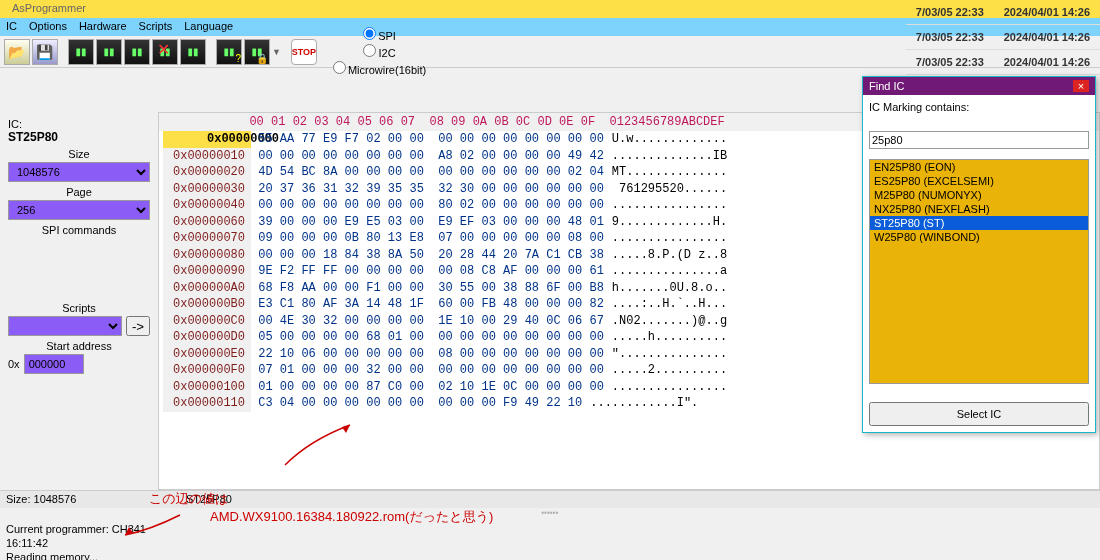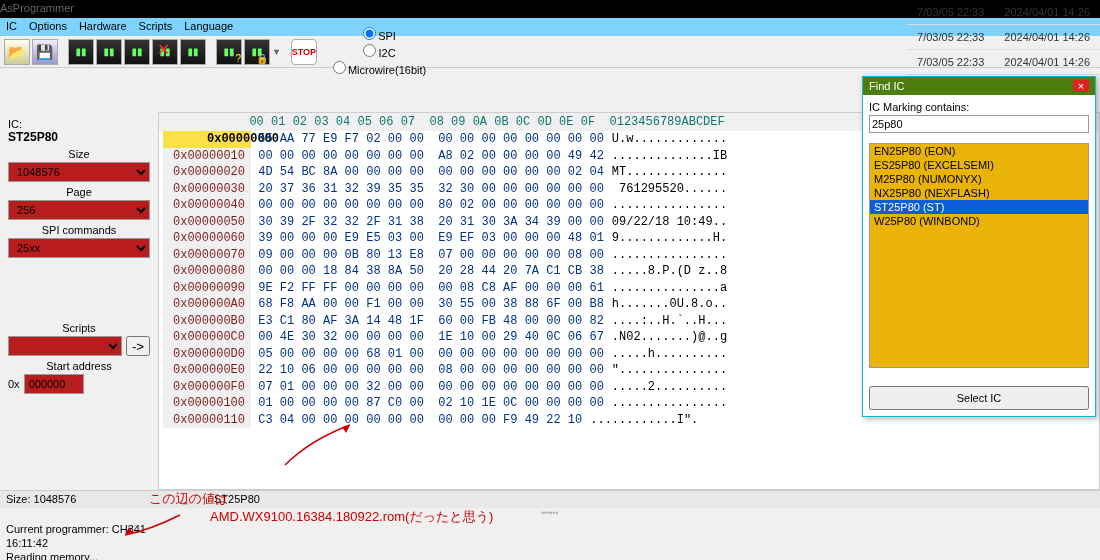--- a/index.html
+++ b/index.html
@@ -1,58 +1,58 @@
 <!DOCTYPE html>
 <html><head>
 <meta charset="utf-8">
 <style>
 * { box-sizing: border-box; margin: 0; padding: 0; }
 body { font-family: Tahoma, sans-serif; font-size: 11px; width: 1100px; height: 560px; background: #f0f0f0; position: relative; overflow: hidden; }
-.titlebar { height: 18px; background: #000000; padding: 2px 0; color: #666; font-size: 11px; }
+.titlebar { height: 18px; background: #fde047; padding: 2px 12px; color: #666; font-size: 11px; }
 .menubar { height: 18px; background: #7dd3fc; padding: 2px 6px; }
 .menubar span { margin-right: 12px; cursor: pointer; }
 .toolbar { height: 32px; background: #f0f0f0; border-bottom: 1px solid #ccc; display: flex; align-items: center; padding: 2px 4px; gap: 2px; }
 .tbtn { width: 26px; height: 26px; border: 1px solid #aaa; background: linear-gradient(#fff,#ddd); display: flex; align-items: center; justify-content: center; font-size: 14px; }
 .tbtn.folder { background: linear-gradient(#ffe,#cc9); }
 .tbtn.save { background: linear-gradient(#eef,#99c); }
 .tbtn.chip { background: linear-gradient(#333,#111); color: #6f6; font-size: 10px; }
 .tbtn.stop { background: #fff; color: #c00; font-weight: bold; border-radius: 4px; font-size: 9px; }
 .radios { margin-left: 8px; font-size: 11px; display: flex; align-items: center; gap: 2px; flex-direction: column; }
 .radios input { margin: 0 2px 0 6px; }
 .main { display: flex; height: 378px; margin-top: 44px; }
 .left { width: 158px; padding: 4px 8px; }
 .left .lbl { font-size: 11px; margin: 4px 0 2px; text-align: center; }
 .left .ic { font-size: 11px; margin-top: 2px; }
 .left .icname { font-weight: bold; font-size: 12px; }
-.left select, .left input[type=text] { width: 100%; font-size: 11px; height: 20px; border: 1px solid #999; background: #b91c1c; padding: 0 4px; }
+.left select, .left input[type=text] { width: 100%; font-size: 11px; height: 20px; border: 1px solid #999; background: #8b5cf6; padding: 0 4px; }
 .left .row { display: flex; gap: 4px; align-items: center; }
 .left .row input { width: 60px; }
 .hexview { flex: 1; background: #fff; border: 1px solid #ccc; overflow: hidden; font-family: 'Courier New', monospace; font-size: 12px; }
-.hexhdr { background: #f0f0f0; padding: 2px 4px; white-space: pre; color: #0f766e; }
+.hexhdr { background: #f0f0f0; padding: 2px 4px; white-space: pre; color: #be185d; }
 .hexrow { display: flex; padding: 0 4px; line-height: 16.5px; }
 .hexaddr { width: 88px; color: #7f1d1d; background: #f0f0f0; text-align: right; padding-right: 6px; }
 .hexaddr.sel { background: #fde047; color: #000; font-weight: bold; padding-left: 44px; }
 .hexbytes { white-space: pre; color: #003388; }
 .hexascii { white-space: pre; color: #000; margin-left: 8px; }
-.statusbar { height: 18px; background: #e8e8e8; border-top: 1px solid #ccc; display: flex; font-size: 11px; padding: 2px 6px; gap: 28px; }
+.statusbar { height: 18px; background: #e8e8e8; border-top: 1px solid #ccc; display: flex; font-size: 11px; padding: 2px 6px; }
 .statusbar span:first-child { width: 180px; }
 .handle { height: 10px; text-align: center; color: #aaa; font-size: 8px; }
 .log { padding: 4px 6px; font-size: 11px; line-height: 14px; white-space: pre; }
 .anno { position: absolute; color: #c00; font-size: 13px; pointer-events: none; }
 .find { position: absolute; right: 4px; top: 76px; width: 234px; background: #fff; border: 1px solid #1bb5c8; box-shadow: 2px 2px 6px rgba(0,0,0,0.3); }
-.find .ftitle { background: #4d7c0f; color: #fff; padding: 3px 6px; font-size: 11px; display: flex; justify-content: space-between; }
+.find .ftitle { background: #701a75; color: #fff; padding: 3px 6px; font-size: 11px; display: flex; justify-content: space-between; }
 .find .ftitle .x { background: #d22; color: #fff; width: 16px; text-align: center; }
 .find .fbody { padding: 6px; }
 .find label { font-size: 11px; }
-.find input[type=text] { width: 100%; border: 1px solid #999; font-size: 11px; padding: 2px; margin-top: 2px; }
+.find input[type=text] { width: 100%; border: 1px solid #999; font-size: 11px; padding: 2px; margin-top: 18px; }
 .find .list { border: 1px solid #999; margin-top: 10px; font-size: 11px; height: 225px; background: #eab308; }
 .find .list div { padding: 1px 4px; }
 .find .list .sel { background: #0a5cd8; color: #fff; }
 .find button { width: 100%; margin-top: 18px; padding: 4px; font-size: 11px; }
-.bgtimes { position: absolute; right: 0; top: 0; font-size: 11px; line-height: 20px; color: #333; text-align: left; }
+.bgtimes { position: absolute; right: 0; top: 0; font-size: 11px; line-height: 20px; color: #333; text-align: left; font-weight: bold; }
 .bgtimes div { display: flex; gap: 20px; border-bottom: 1px solid #ddd; padding: 2px 10px; }
 svg.arrow { position: absolute; pointer-events: none; }
 </style>
 </head>
 <body>
 
 <div class="bgtimes" id="bgtimes">
     <div>
       <span>7/03/05 22:33</span>
       <span>2024/04/01 14:26</span>
@@ -94,21 +94,20 @@
 
 <div class="main">
   <div class="left">
     <div class="ic">IC:</div>
     <div class="icname">ST25P80</div>
     <div class="lbl">Size</div>
     <select><option>1048576</option></select>
     <div class="lbl">Page</div>
     <select><option>256</option></select>
     <div class="lbl">SPI commands</div>
-    <select><option>25xx</option></select>
     <div style="height:60px"></div>
     <div class="lbl">Scripts</div>
     <div class="row">
       <select style="flex:1"><option></option></select>
       <button style="width:24px;height:20px">-&gt;</button>
     </div>
     <div class="lbl">Start address</div>
     <div class="row">
       <span>0x</span>
       <input type="text" value="000000" style="">
@@ -134,25 +133,20 @@
         </div>
         <div class="hexrow">
           <span class="hexaddr">0x00000030</span>
           <span class="hexbytes"> 20 37 36 31 32 39 35 35  32 30 00 00 00 00 00 00</span>
           <span class="hexascii"> 761295520......</span>
         </div>
         <div class="hexrow">
           <span class="hexaddr">0x00000040</span>
           <span class="hexbytes"> 00 00 00 00 00 00 00 00  80 02 00 00 00 00 00 00</span>
           <span class="hexascii">................</span>
-        </div>
-        <div class="hexrow">
-          <span class="hexaddr">0x00000050</span>
-          <span class="hexbytes"> 30 39 2F 32 32 2F 31 38  20 31 30 3A 34 39 00 00</span>
-          <span class="hexascii">09/22/18 10:49..</span>
         </div>
         <div class="hexrow">
           <span class="hexaddr">0x00000060</span>
           <span class="hexbytes"> 39 00 00 00 E9 E5 03 00  E9 EF 03 00 00 00 48 01</span>
           <span class="hexascii">9.............H.</span>
         </div>
         <div class="hexrow">
           <span class="hexaddr">0x00000070</span>
           <span class="hexbytes"> 09 00 00 00 0B 80 13 E8  07 00 00 00 00 00 08 00</span>
           <span class="hexascii">................</span>

